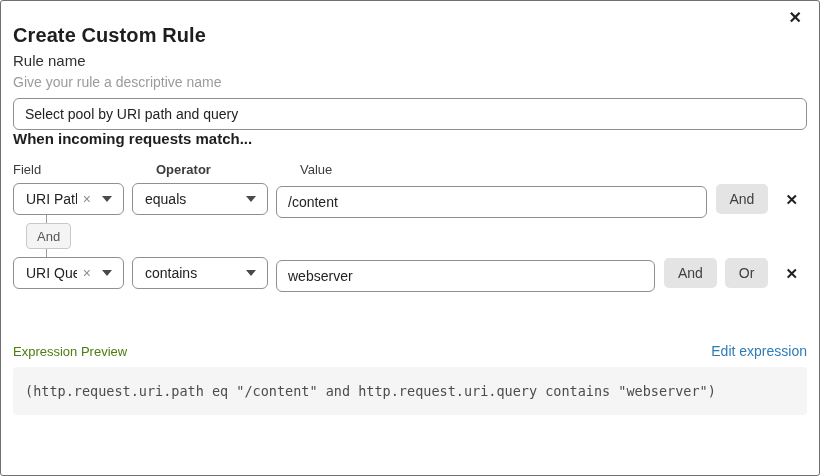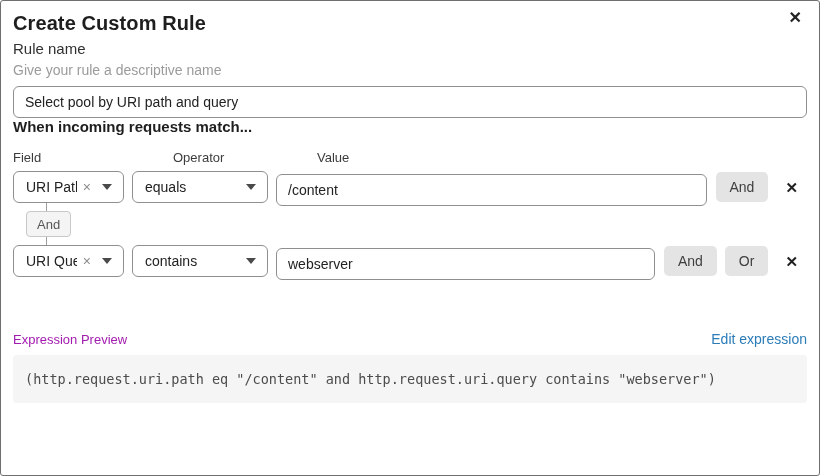--- a/index.html
+++ b/index.html
@@ -16,20 +16,21 @@
     overflow: hidden;
   }
   .content { padding: 0 12px; }
 
   .dialog-title {
     padding-top: 11px;
     font-size: 20px;
     font-weight: 700;
     color: #1e1e1e;
     letter-spacing: .1px;
+    margin-top: 12px;
   }
   .close-btn {
     position: absolute;
     top: 5px;
     right: 13px;
     border: none;
     background: transparent;
     font-size: 16px;
     font-weight: 700;
     color: #222;
@@ -53,21 +54,21 @@
     font-size: 14px;
     color: #222;
     background: #fff;
     outline: none;
   }
 
   .match-heading { font-size: 15px; font-weight: 700; color: #1e1e1e; }
 
   .col-labels { display: flex; margin-top: 15px; font-size: 13px; color: #3c3c3c; }
   .col-label-field { width: 135px; }
-  .col-label-operator { width: 136px; margin-left: 25px; }
+  .col-label-operator { width: 136px; margin-left: 8px; font-weight: bold; }
   .col-label-value { flex: 1; margin-left: 8px; }
 
   .cond-row { display: flex; align-items: center; margin-top: 6px; height: 32px; }
 
   .select-box {
     display: flex;
     align-items: center;
     height: 32px;
     border: 1px solid #8f8f8f;
     border-radius: 6px;
@@ -136,21 +137,21 @@
     color: #565656;
     cursor: pointer;
   }
 
   .expr-header {
     display: flex;
     justify-content: space-between;
     align-items: baseline;
     margin-top: 54px;
   }
-  .expr-label { font-size: 13px; color: #a21caf; }
+  .expr-label { font-size: 13px; color: #4d7c0f; }
   .expr-edit-link { font-size: 14px; text-decoration: none; cursor: pointer; }
 
   .expr-code {
     margin-top: 8px;
     background: #f5f5f5;
     border-radius: 4px;
     padding: 16px 12px;
     font-family: "DejaVu Sans Mono", monospace;
     font-size: 13.5px;
     color: #4c4c4c;

